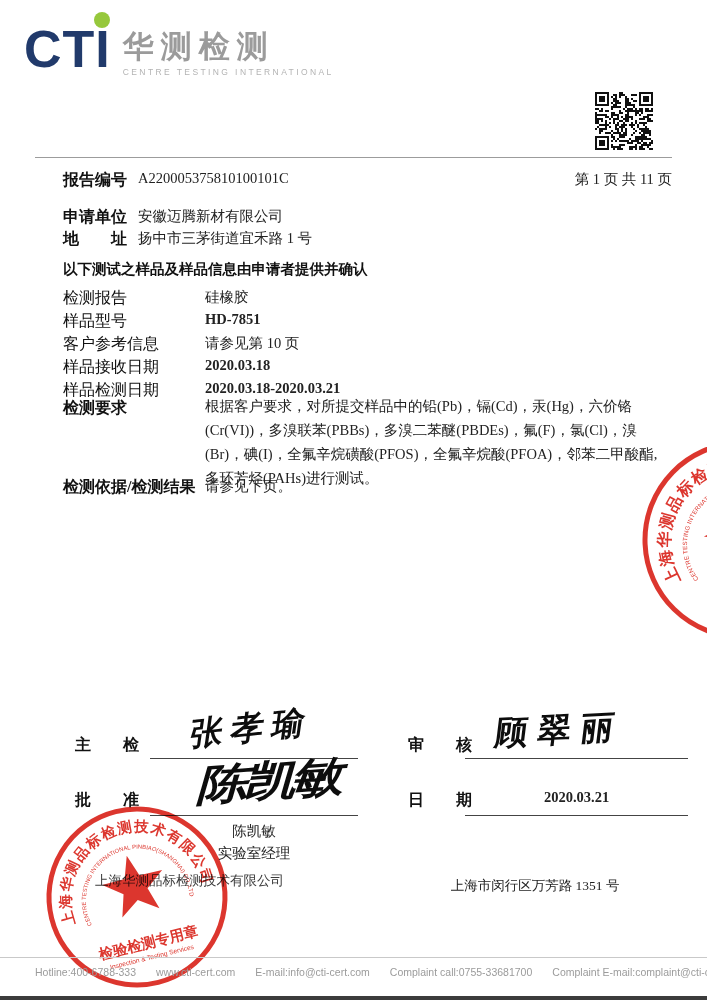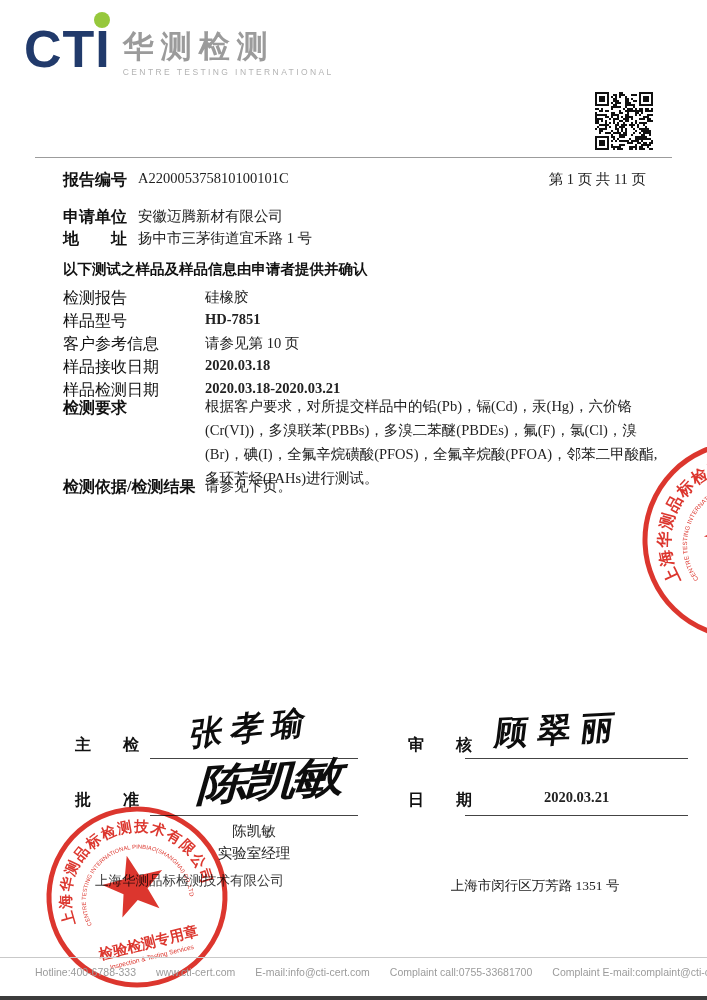--- a/index.html
+++ b/index.html
@@ -22,21 +22,21 @@
     font-family:"Liberation Sans","DejaVu Sans",sans-serif;margin-top:3px;}
   
   .title{left:0;top:110px;width:707px;text-align:center;font-size:29px;font-weight:bold;
     letter-spacing:10px;color:#111;}
   .qr{left:595px;top:92px;width:58px;height:58px;}
   
   .rule{left:35px;width:637px;height:0;border-top:1px solid #9c9c9c;}
   
   .lab{font-weight:bold;color:#111;font-size:16px;}
   .val{font-size:14.5px;color:#222;}
-  .pageinfo{left:404px;top:170px;width:242px;text-align:right;font-size:14.5px;color:#222;}
+  .pageinfo{left:430px;top:170px;width:242px;text-align:right;font-size:14.5px;color:#222;}
   .heading{left:63px;top:260px;font-weight:bold;font-size:14.5px;color:#111;}
   .para{left:205px;top:394px;width:464px;font-size:14.5px;line-height:24px;color:#222;}
   
   .sigline{position:absolute;height:0;border-top:1.5px solid #444;}
   .signame{position:absolute;color:#0d0d0d;font-weight:bold;white-space:nowrap;}
   .sig1{left:190px;top:706px;font-size:33px;transform:rotate(-6deg) skewX(-14deg);letter-spacing:8px;}
   .sig2{left:495px;top:708px;font-size:33px;transform:rotate(-3deg) skewX(-10deg);letter-spacing:10px;}
   .sig3{left:200px;top:758px;font-size:42px;transform:scaleX(1.25) rotate(-5deg) skewX(-18deg);
     transform-origin:left center;letter-spacing:-4px;}
   .center-col{text-align:center;}

